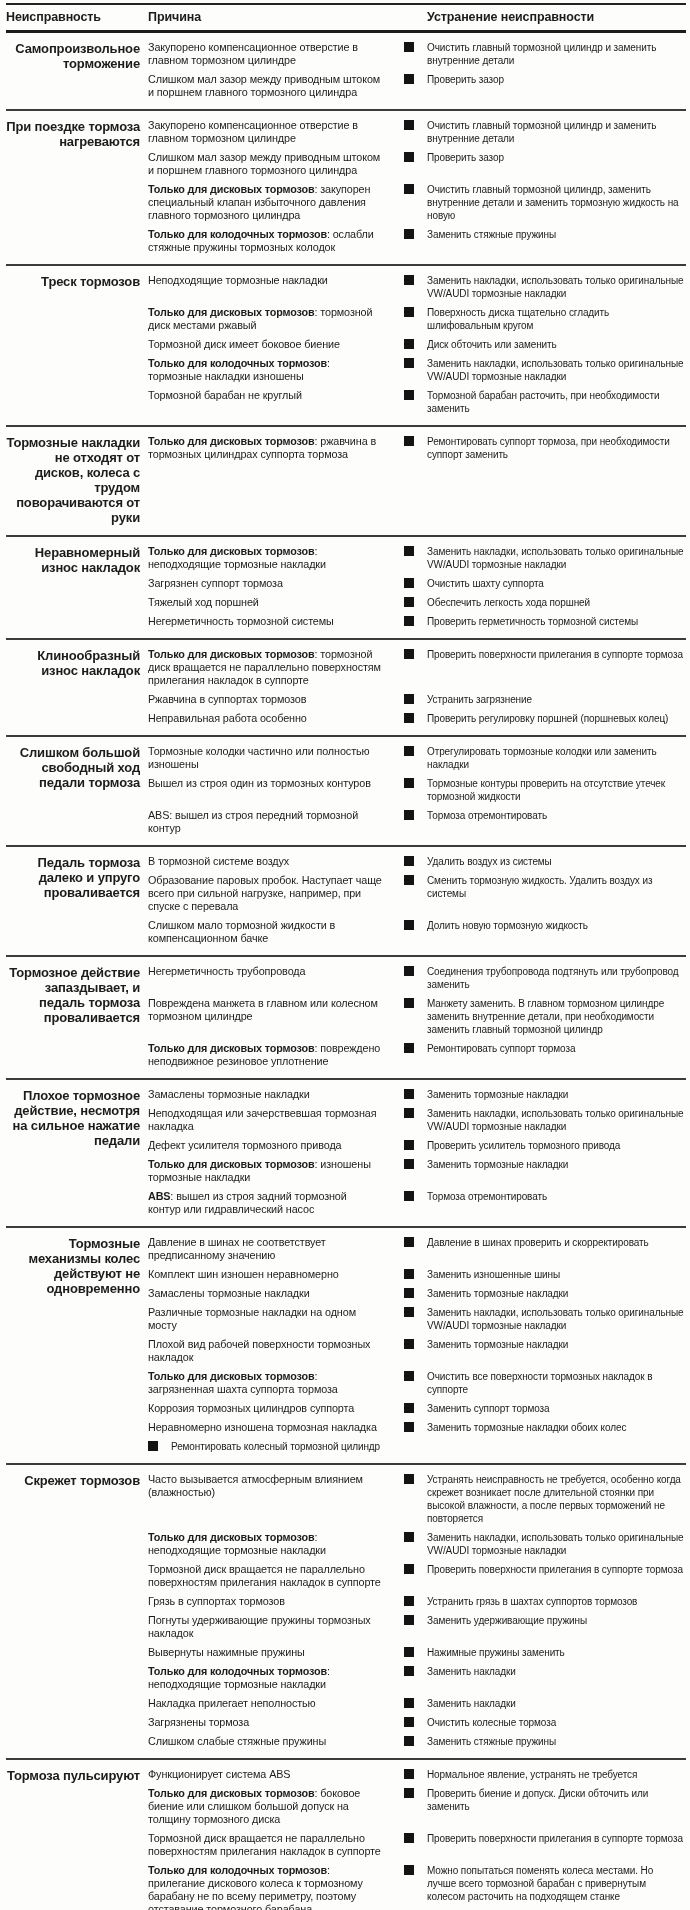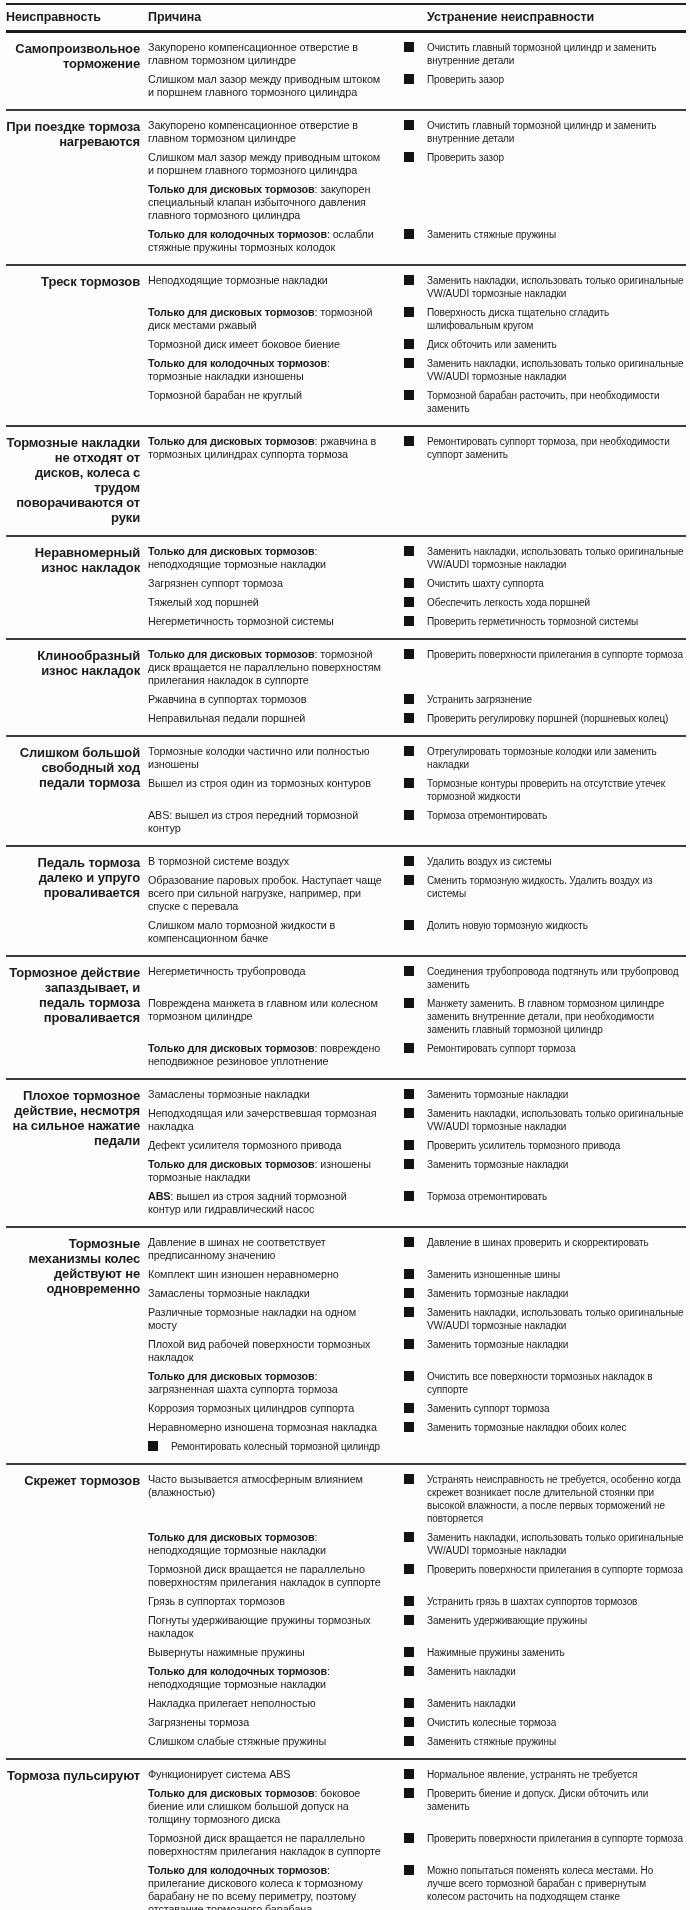--- a/index.html
+++ b/index.html
@@ -122,20 +122,24 @@
   <div class="item">
     <div class="cause"><span class="cause-rest">Слишком мал зазор между приводным штоком и поршнем главного тормозного цилиндра</span></div>
     <div class="remedy">
       <span class="bullet"></span>
       <span class="remedy-text">Проверить зазор</span>
     </div>
   </div>
 
   <div class="item">
     <div class="cause"><b class="cause-bold">Только для дисковых тормозов</b><span class="cause-rest">: закупорен специальный клапан избыточного давления главного тормозного цилиндра</span></div>
+    <div class="remedy">
+      <span class="bullet"></span>
+      <span class="remedy-text">Очистить главный тормозной цилиндр, заменить внутренние детали и заменить тормозную жидкость на новую</span>
+    </div>
   </div>
 
   <div class="item">
     <div class="cause"><b class="cause-bold">Только для колодочных тормозов</b><span class="cause-rest">: ослабли стяжные пружины тормозных колодок</span></div>
     <div class="remedy">
       <span class="bullet"></span>
       <span class="remedy-text">Заменить стяжные пружины</span>
     </div>
   </div>
 </div>
@@ -249,21 +253,21 @@
 
   <div class="item">
     <div class="cause"><span class="cause-rest">Ржавчина в суппортах тормозов</span></div>
     <div class="remedy">
       <span class="bullet"></span>
       <span class="remedy-text">Устранить загрязнение</span>
     </div>
   </div>
 
   <div class="item">
-    <div class="cause"><span class="cause-rest">Неправильная педали поршней</span></div>
+    <div class="cause"><span class="cause-rest">Неправильная работа особенно</span></div>
     <div class="remedy">
       <span class="bullet"></span>
       <span class="remedy-text">Проверить регулировку поршней (поршневых колец)</span>
     </div>
   </div>
 </div>
   </section>
 
   <section class="row">
     <div class="fault">Слишком большой свободный ход педали тормоза</div>

